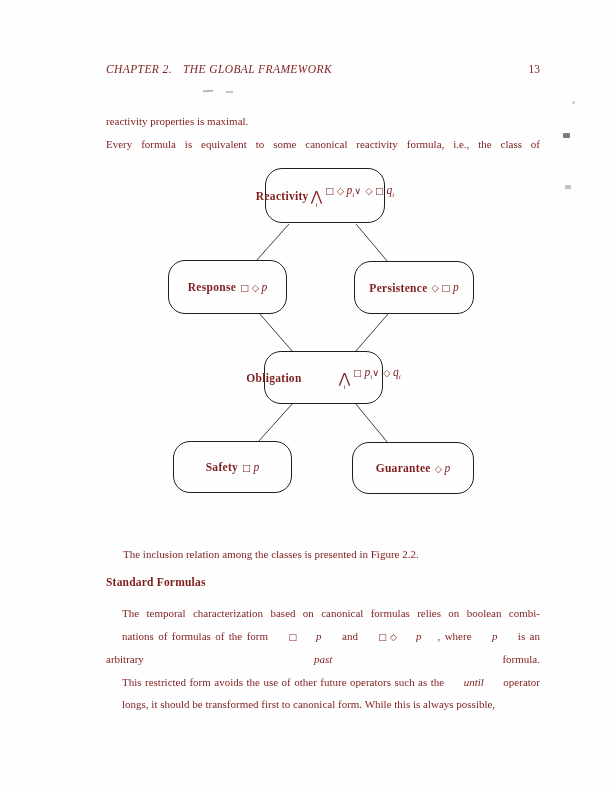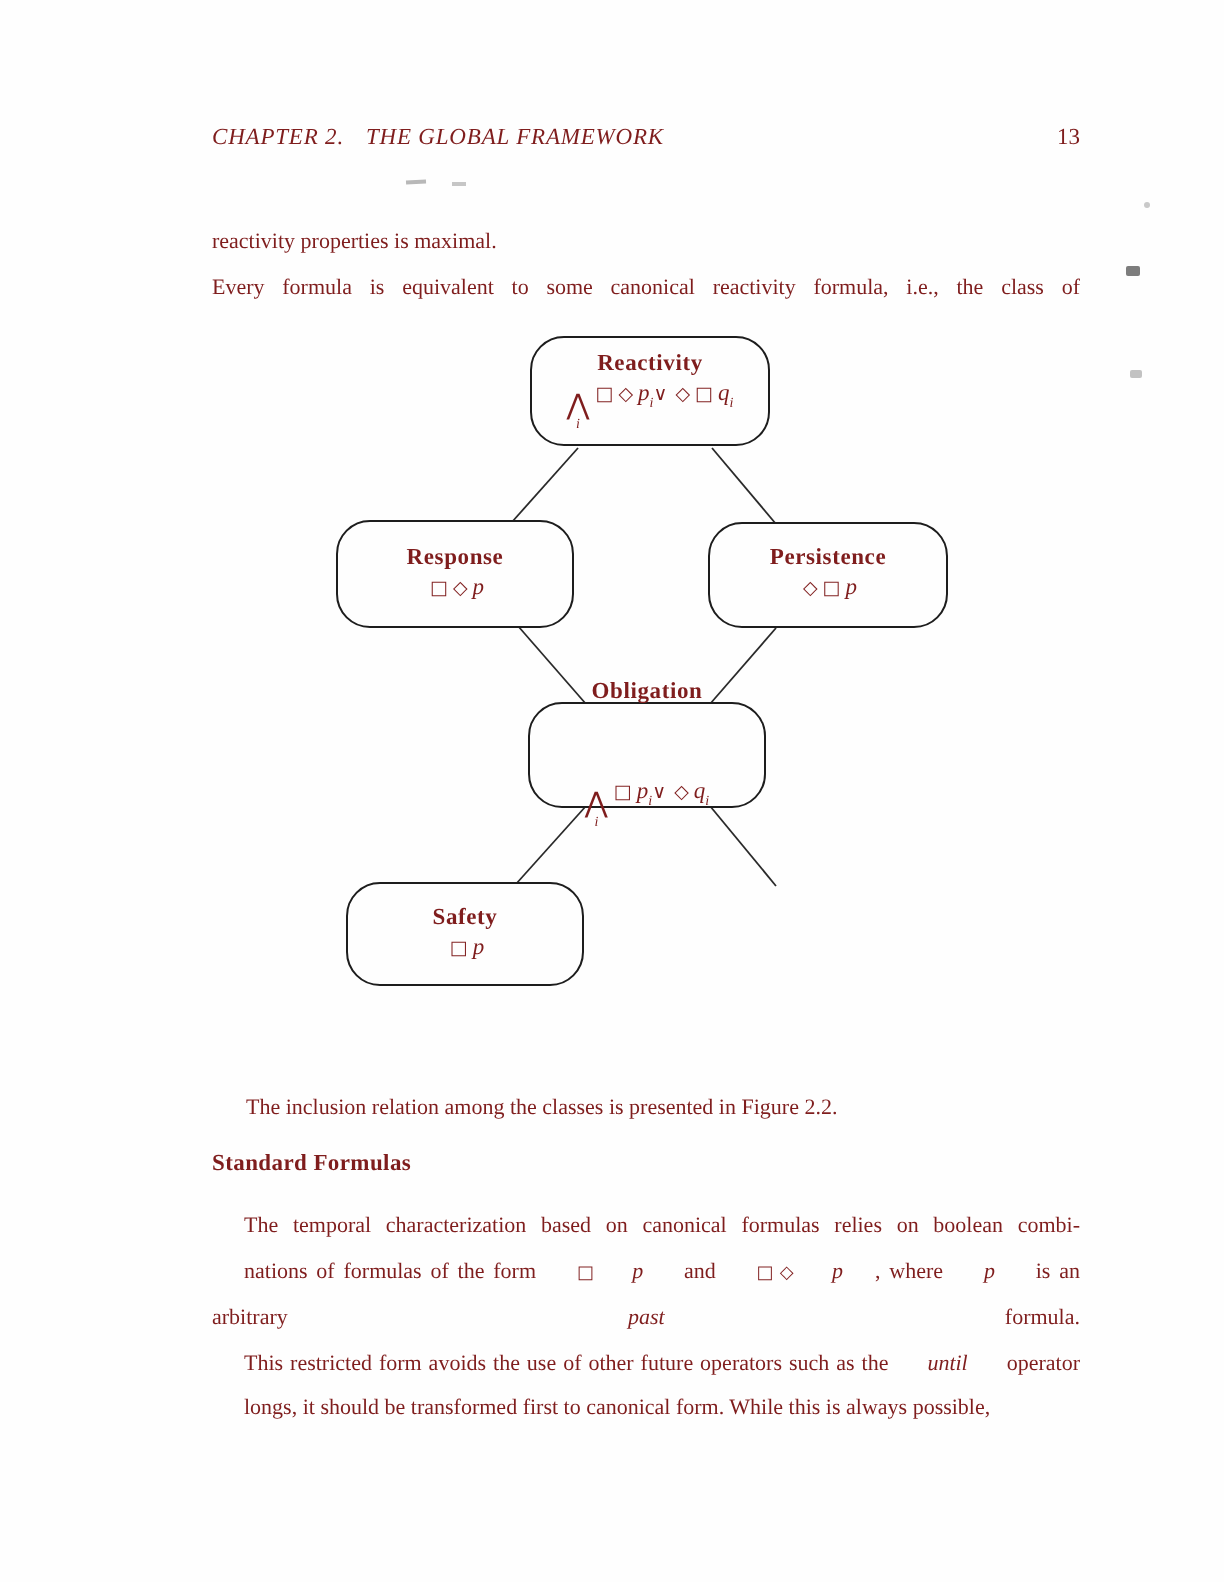--- a/index.html
+++ b/index.html
@@ -26,21 +26,21 @@
   .sect-head { position:absolute; left:106px; font-size:11.5px; font-weight:bold; letter-spacing:0.2px; }
   .seg { white-space:pre-wrap;margin-left:16px; }
   .it { font-style:italic; }
   .cal { font-style:italic; font-weight:bold; font-size:12px; }
   .insym { font-family:"DejaVu Sans", sans-serif; font-size:9px; letter-spacing:1.5px; }
   
   .connectors { position:absolute; left:0; top:0; z-index:1; }
   .node {
     position:absolute; z-index:2; box-sizing:border-box;
     border:1.4px solid #1d1d1d; border-radius:17px; background:#fefefe;
-    display:flex; flex-direction:column; align-items:center; justify-content:center;
+    display:flex; flex-direction:row; align-items:center; justify-content:center;
     gap:2px; padding:2px 2px;
   }
   .node-title { font-weight:bold; font-size:11.5px; letter-spacing:0.3px; }
   .formula { font-size:11.5px; line-height:15px; white-space:nowrap; }
   .sym { font-family:"DejaVu Sans", sans-serif; font-size:9.5px; letter-spacing:2.5px; margin-left:2px; }
   .orsym { letter-spacing:0; margin:0 2px 0 0; }
   .var { font-style:italic; font-size:11.5px; }
   .formula sub { font-size:7px; font-style:italic; }
   .bigop { display:inline-flex; flex-direction:column; align-items:center; vertical-align:-7px; margin-right:1px; }
   .wedge { font-family:"DejaVu Sans", sans-serif; font-size:14px; line-height:12px; }
@@ -96,20 +96,24 @@
           <span class="wedge">⋀</span>
           <span class="wedgesub">i</span>
         </span><span class="sym">□</span><i class="var">p</i><sub>i</sub><span class="sym orsym">∨</span><span class="sym">◇</span><i class="var">q</i><sub>i</sub></div>
   </div>
 
   <div class="node" style="left:173px;top:441px;width:119px;height:52px;">
     <div class="node-title">Safety</div>
     <div class="formula"><span class="sym">□</span><i class="var">p</i></div>
   </div>
 
+  <div class="node" style="left:352px;top:442px;width:122px;height:52px;">
+    <div class="node-title">Guarantee</div>
+    <div class="formula"><span class="sym">◇</span><i class="var">p</i></div>
+  </div>
 
 
   <div class="textblock indent" style="top:543px;">
     <div>The inclusion relation among the classes is presented in Figure 2.2.</div>
   </div>
 
   <div class="sect-head" style="top:576px;">Standard Formulas</div>
 
   <div class="textblock" style="top:602px;">
     <div class="line"><span class="seg">The temporal characterization based on canonical formulas relies on boolean combi-</span></div>

